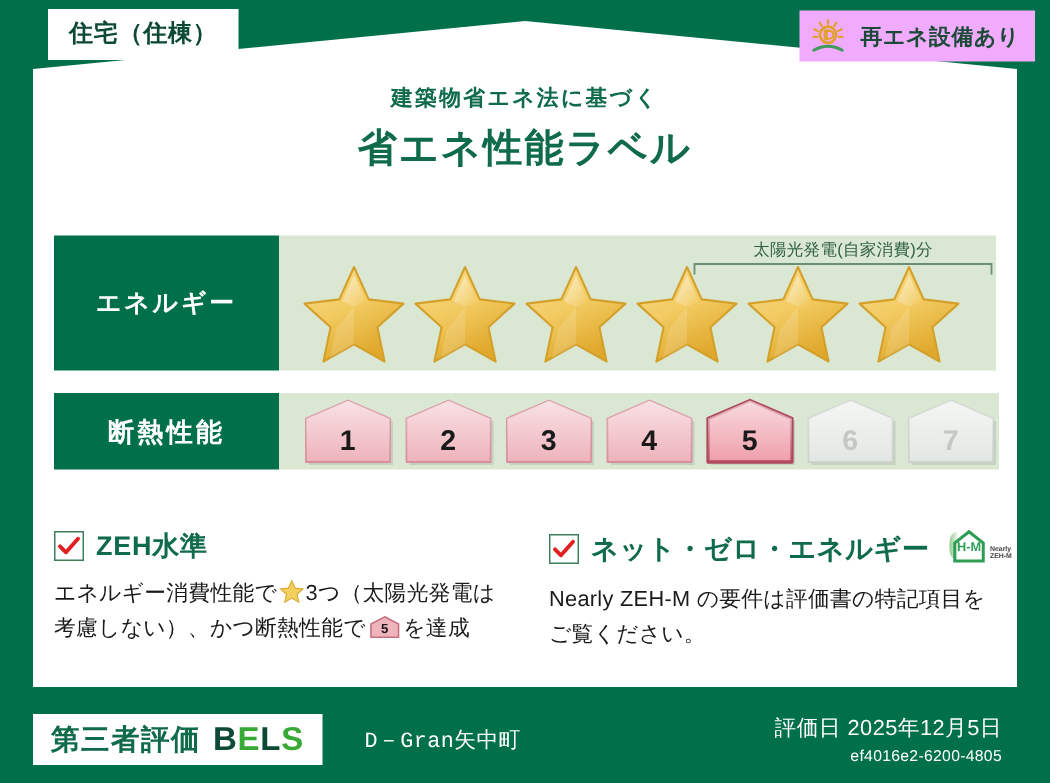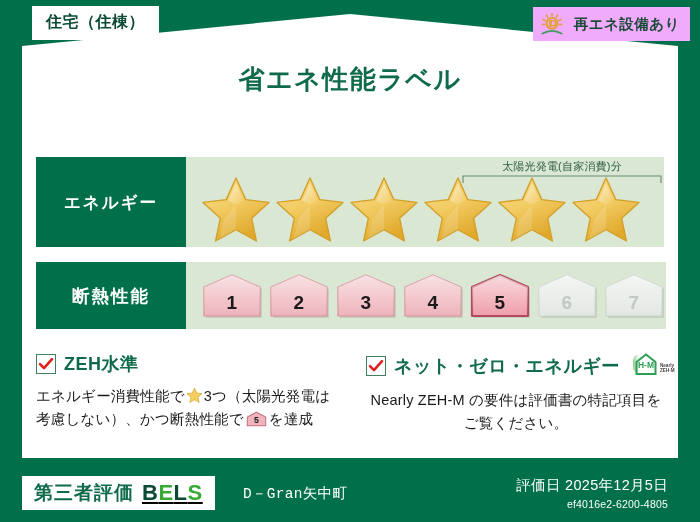--- a/index.html
+++ b/index.html
@@ -55,21 +55,21 @@
   #title-sub { font-size:14.5px; font-weight:bold; color:#0f6b4a; letter-spacing:1.6px; }
   #title-main { font-size:26px; font-weight:bold; color:#0f6b4a; letter-spacing:1.5px; margin-top:6px; }
 
   
   .perf-row {
     position:absolute; left:36px; width:628px;
     display:flex; align-items:stretch;
     z-index:25;
   }
   #row-energy { top:157px; height:90px; }
-  #row-insul  { top:262px; height:67px; }
+  #row-insul  { top:262px; height:51px; }
 
   .perf-key {
     flex:0 0 150px;
     background:#00704a;
     color:#ffffff;
     display:flex; flex-direction:column;
     align-items:center; justify-content:center;
     font-weight:bold; letter-spacing:2px;
   }
   #row-energy .perf-key { font-size:16.5px; line-height:1.35; }
@@ -110,21 +110,21 @@
   .house-num {
     position:absolute; left:0; right:0; bottom:5px;
     text-align:center; font-size:19px; font-weight:bold;
     color:#1a1a1a; letter-spacing:0.5px;
   }
   .house-wrap.off .house-num { color:#c2c8c2; }
 
   
   .stmt { position:absolute; z-index:25; }
   #stmt-left  { left:36px;  top:352px; width:300px; }
-  #stmt-right { left:366px; top:352px; width:300px;text-align:center; }
+  #stmt-right { left:366px; top:352px; width:300px; }
 
   .stmt-head { display:flex; align-items:center; gap:8px; }
   .chk {
     width:20px; height:20px; flex:0 0 20px;
     border:1.6px solid #3f7f5c; background:#fff;
     display:flex; align-items:center; justify-content:center;
   }
   .chk svg { width:16px; height:16px; display:block; }
   .stmt-title { font-size:18px; font-weight:bold; color:#0f6b4a; letter-spacing:0.5px; white-space:nowrap; }
   #zehm-logo { width:46px; height:28px; flex:0 0 46px; margin-left:2px; }
@@ -137,21 +137,21 @@
   .inline-house { width:21px; height:16px; vertical-align:-3px; margin:0 2px; }
 
   
   #footer-bels {
     position:absolute; left:22px; bottom:12px;
     background:#ffffff; height:34px;
     display:flex; align-items:center; padding:0 12px;
     z-index:40;
   }
   #footer-bels .f-third { font-size:19px; font-weight:bold; color:#0f6b4a; letter-spacing:1px; }
-  #footer-bels .f-bels  { font-size:22px; font-weight:bold; margin-left:8px; letter-spacing:0.5px;text-decoration:underline; }
+  #footer-bels .f-bels  { font-size:22px; font-weight:bold; margin-left:8px; letter-spacing:0.5px; }
   #footer-bels .f-bels .b1 { color:#0d4a35; }
   #footer-bels .f-bels .b2 { color:#39a935; }
   #footer-bels .f-bels .b3 { color:#0d4a35; }
   #footer-bels .f-bels .b4 { color:#39a935; }
 
   #footer-building {
     position:absolute; left:243px; bottom:19px;
     font-size:14.5px; color:#ffffff; letter-spacing:0.3px;
     z-index:40;
     font-family:Liberation Mono, monospace;
@@ -189,20 +189,21 @@
         <circle cx="13" cy="12.2" r="5.4" fill="none" stroke="#e0a02a" stroke-width="1.8"></circle>
         <path d="M10.8 9.6 h3.2 a2.6 2.6 0 0 1 0 5.2 h-3.2 z" fill="none" stroke="#e0a02a" stroke-width="1.4"></path>
         <line x1="12.1" y1="8.4" x2="12.1" y2="16" stroke="#e0a02a" stroke-width="1.4"></line>
         <path d="M3.5 22.5 Q13 17.2 22.5 22.5" fill="none" stroke="#3f9a5c" stroke-width="1.9" stroke-linecap="round"></path>
       </svg>
     </span>
     <span class="btext">再エネ設備あり</span>
   </div>
 
   <div id="title-block">
+    <div id="title-sub">建築物省エネ法に基づく</div>
     <div id="title-main">省エネ性能ラベル</div>
   </div>
 
   <div class="perf-row" id="row-energy">
     <div class="perf-key">
       <span>エネルギー</span>
     </div>
     <div class="perf-val">
       <div id="solar-annot">
         <div id="solar-annot-text">太陽光発電(自家消費)分</div>

